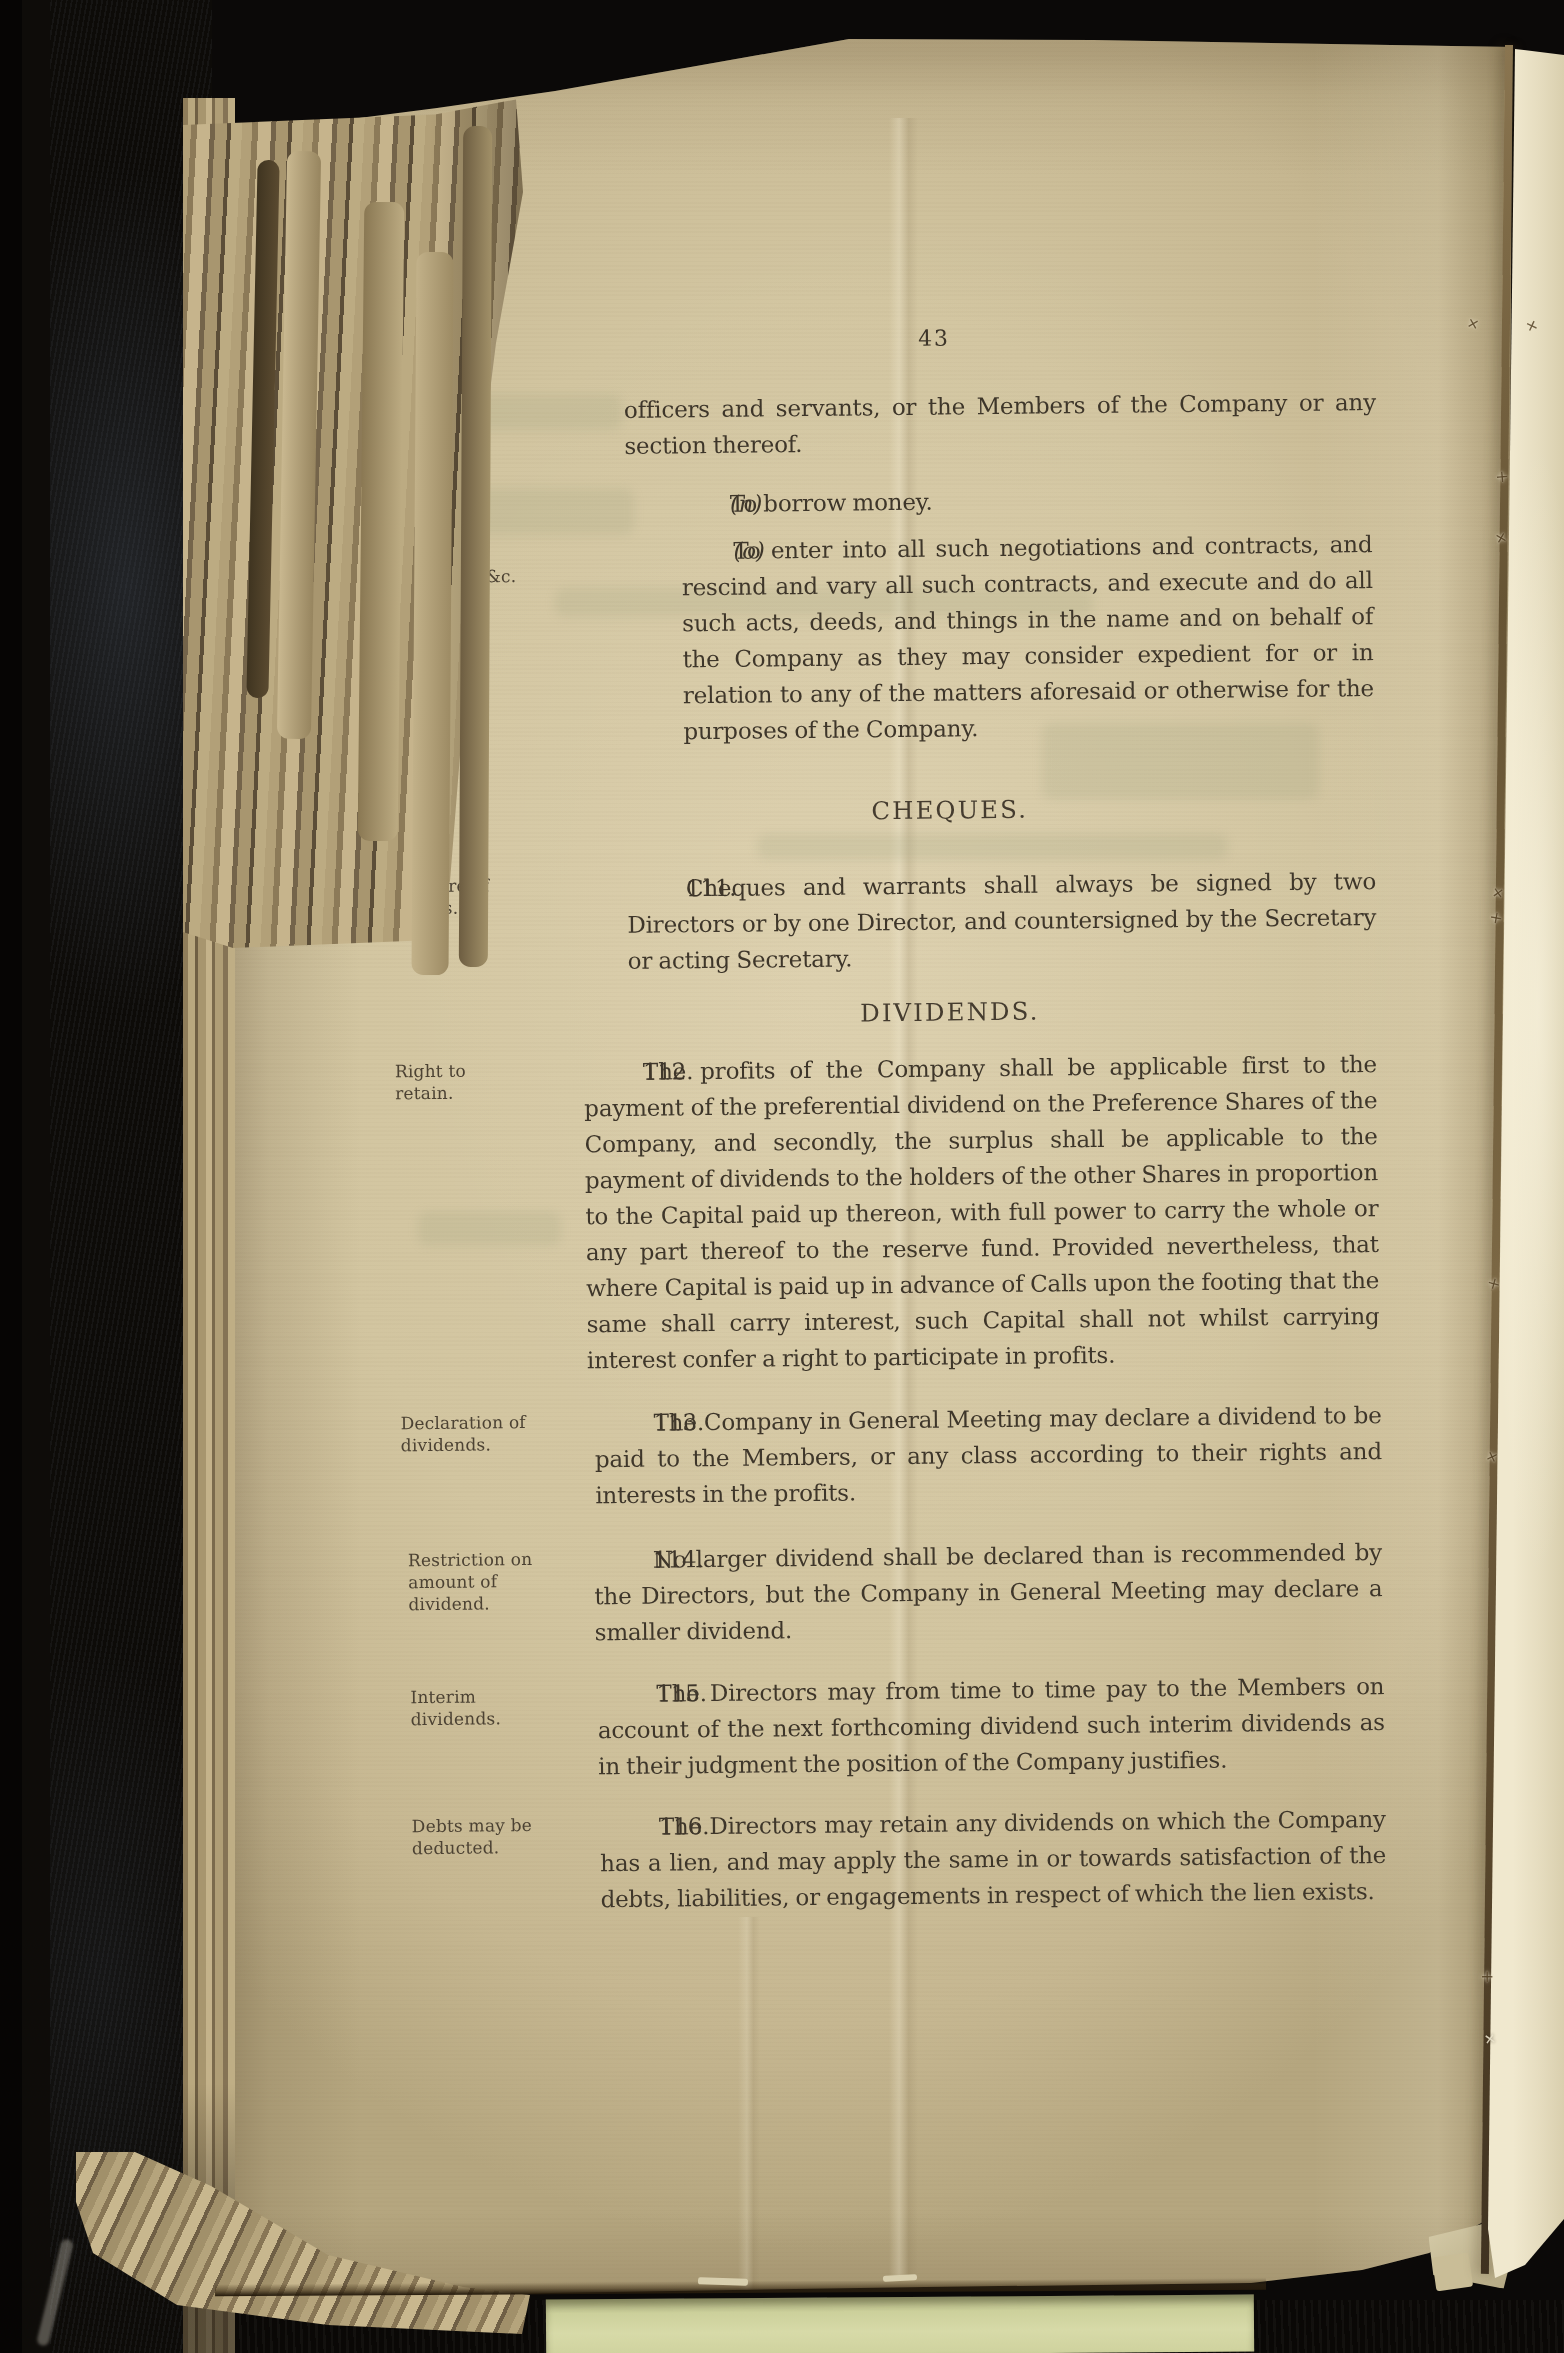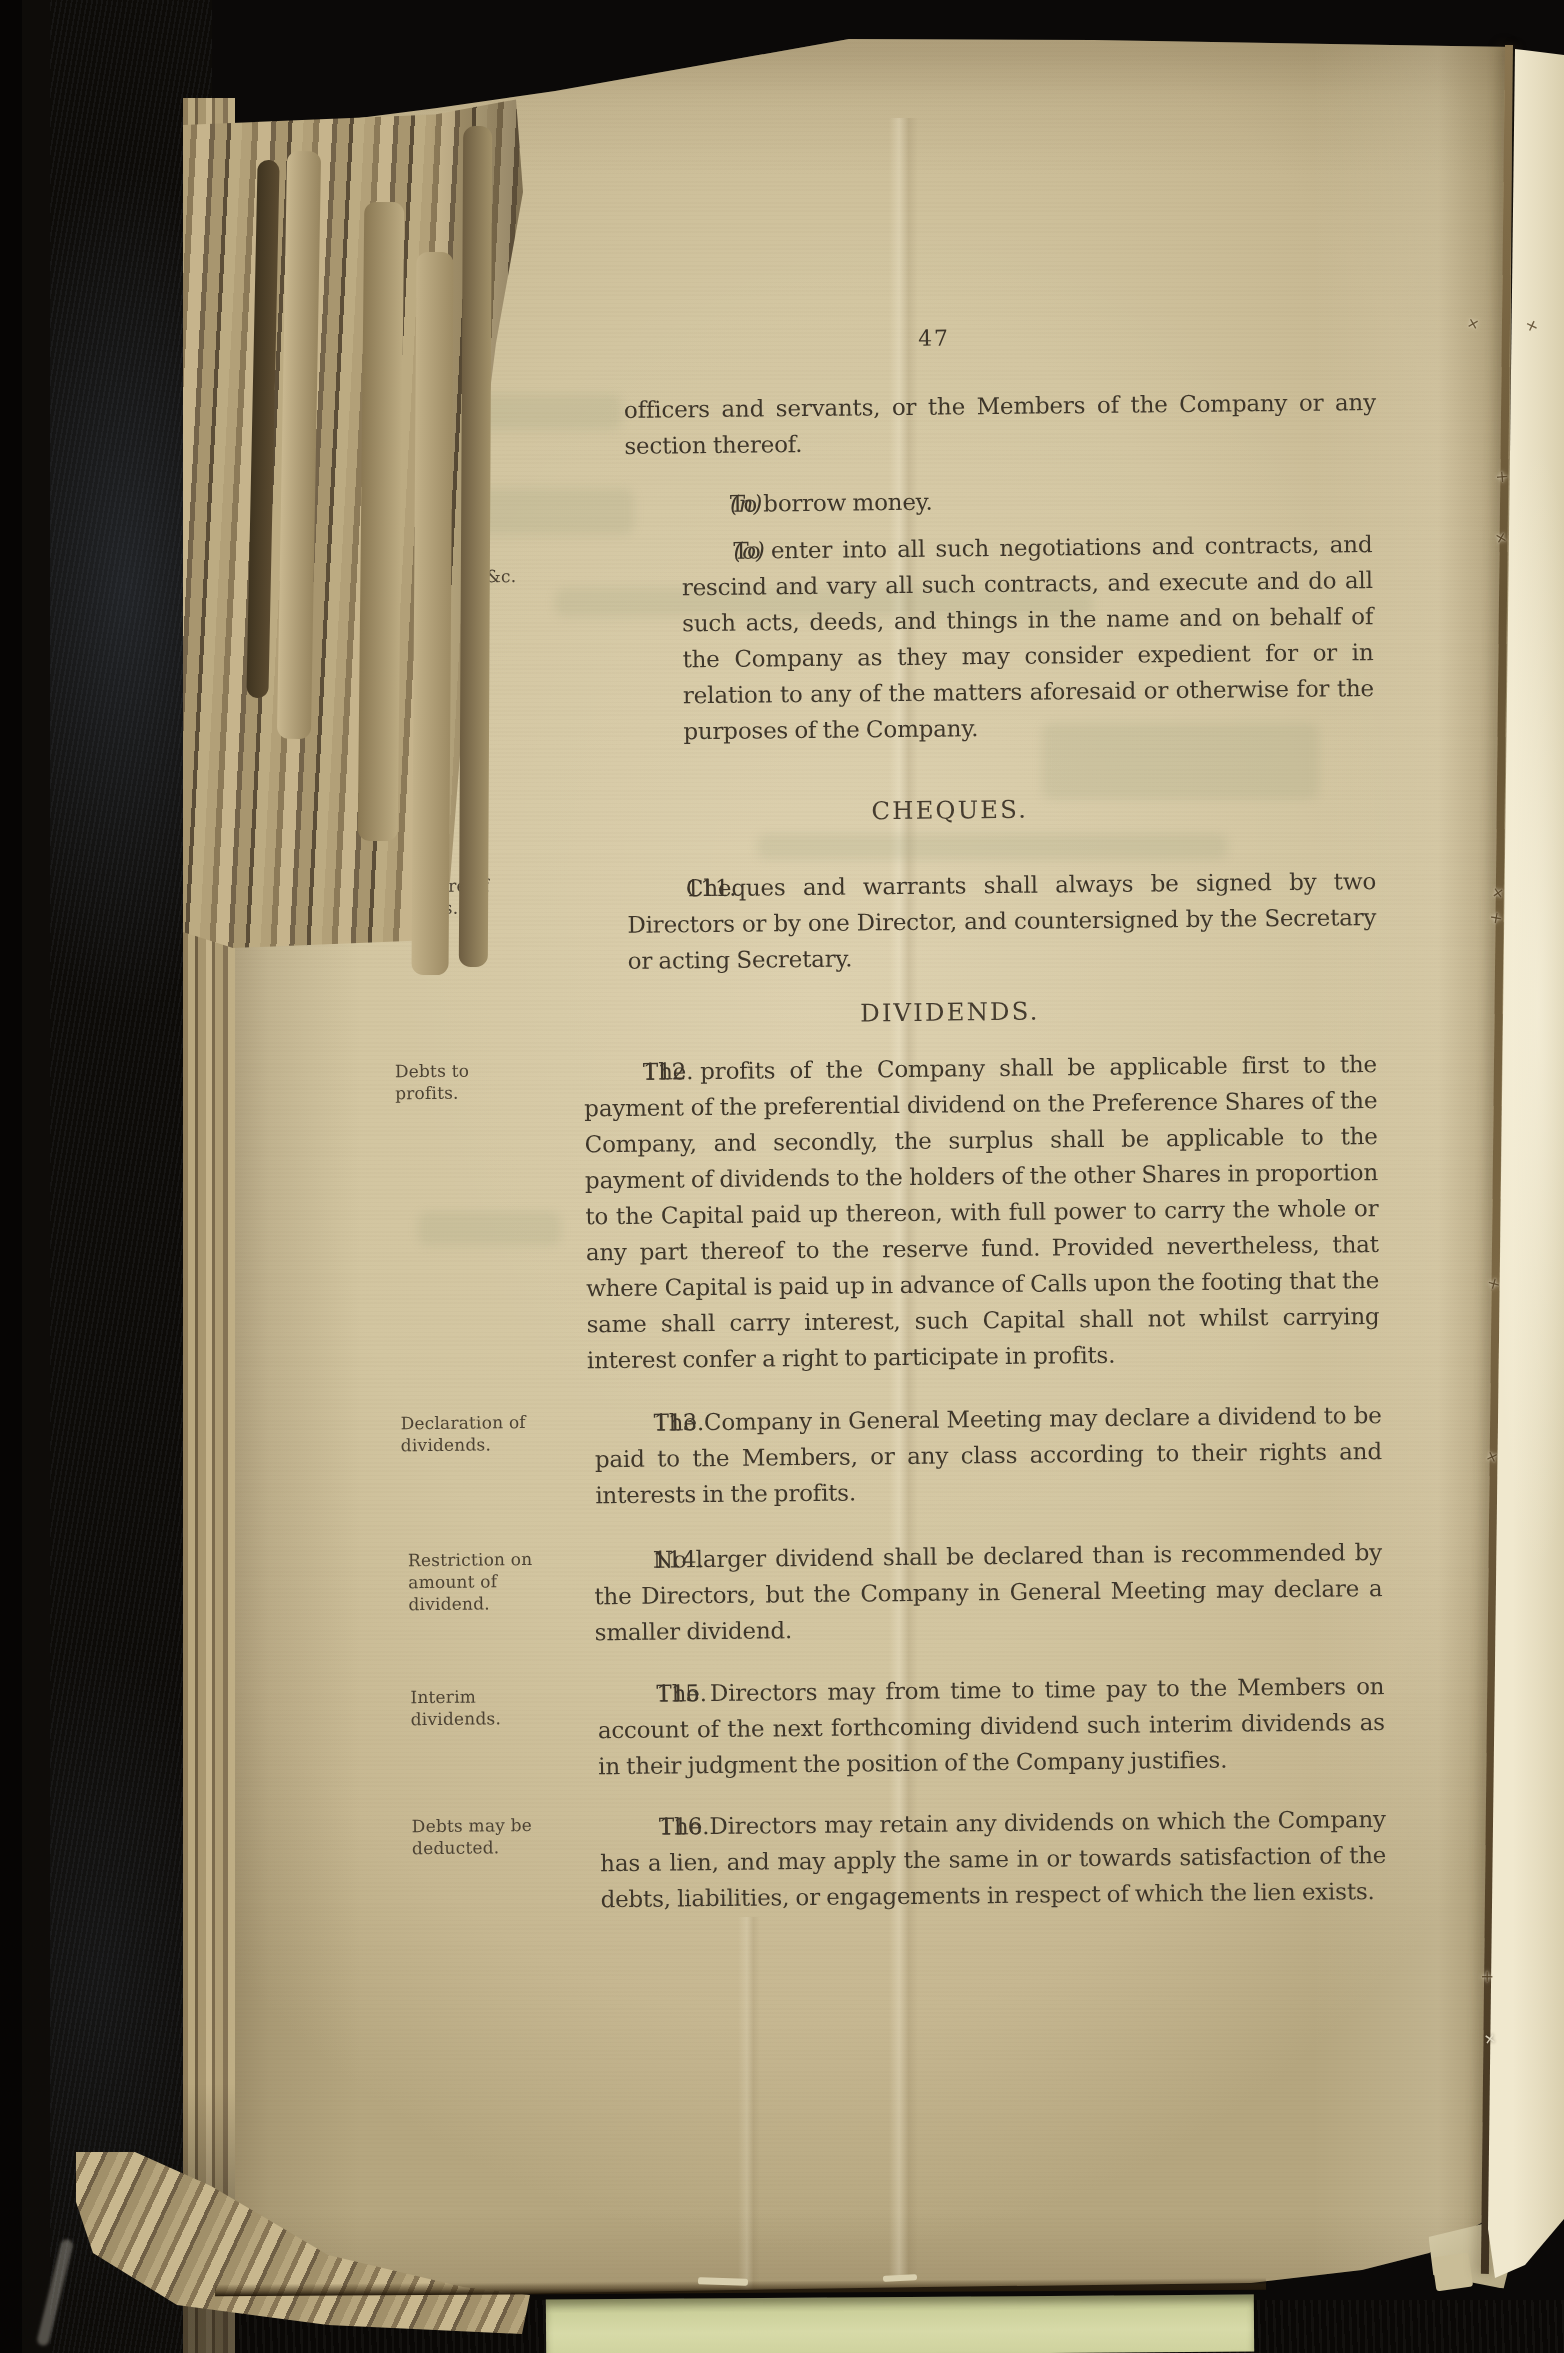--- a/index.html
+++ b/index.html
@@ -130,21 +130,21 @@
 
     <div class="ghost" style="left:471px;top:395px;width:151px;height:35px;"></div>
     <div class="ghost" style="left:382px;top:488px;width:252px;height:47px;"></div>
     <div class="ghost" style="left:555px;top:588px;width:538px;height:29px;"></div>
     <div class="ghost" style="left:1042px;top:723px;width:277px;height:76px;"></div>
     <div class="ghost" style="left:757px;top:834px;width:471px;height:25px;"></div>
     <div class="ghost" style="left:418px;top:1212px;width:143px;height:34px;"></div>
 
     <div class="content">
 
-      <div class="pagenum" style="left:927px;top:330px;">47</div>
+      <div class="pagenum" style="left:927px;top:330px;">43</div>
 
       <p class="body" style="left:632px;top:393px;width:752px;">officers and servants, or the Members of the Company or any section thereof.</p>
 
       <div class="note" style="left:398px;top:501px;width:118px;">To borrow.</div>
       <p class="body clause" style="left:633px;top:488px;width:746px;">
           <span class="clabel">(n)</span>
           <span>To borrow money.</span>
         </p>
 
       <div class="note" style="left:398px;top:543px;width:126px;">May make contracts, &amp;c.</div>
@@ -156,21 +156,21 @@
       <h2 class="heading" style="left:525px;top:800px;width:857px;">CHEQUES.</h2>
 
       <div class="note" style="left:383px;top:874px;width:118px;">Signature of cheques.</div>
       <p class="body art" style="left:571px;top:872px;width:808px;">
           <span class="anum">111.</span>
           <span>Cheques and warrants shall always be signed by two Directors or by one Director, and countersigned by the Secretary or acting Secretary.</span>
         </p>
 
       <h2 class="heading" style="left:523px;top:1002px;width:857px;">DIVIDENDS.</h2>
 
-      <div class="note" style="left:396px;top:1059px;width:84px;">Debts to profits.</div>
+      <div class="note" style="left:396px;top:1059px;width:84px;">Right to retain.</div>
       <p class="body art" style="left:526px;top:1055px;width:852px;">
           <span class="anum">112.</span>
           <span>The profits of the Company shall be applicable first to the payment of the preferential dividend on the Preference Shares of the Company, and secondly, the surplus shall be applicable to the payment of dividends to the holders of the other Shares in proportion to the Capital paid up thereon, with full power to carry the whole or any part thereof to the reserve fund. Provided nevertheless, that where Capital is paid up in advance of Calls upon the footing that the same shall carry interest, such Capital shall not whilst carrying interest confer a right to participate in profits.</span>
         </p>
 
       <div class="note" style="left:398px;top:1411px;width:126px;">Declaration of dividends.</div>
       <p class="body art" style="left:533px;top:1406px;width:846px;">
           <span class="anum">113.</span>
           <span>The Company in General Meeting may declare a dividend to be paid to the Members, or any class according to their rights and interests in the profits.</span>
         </p>

